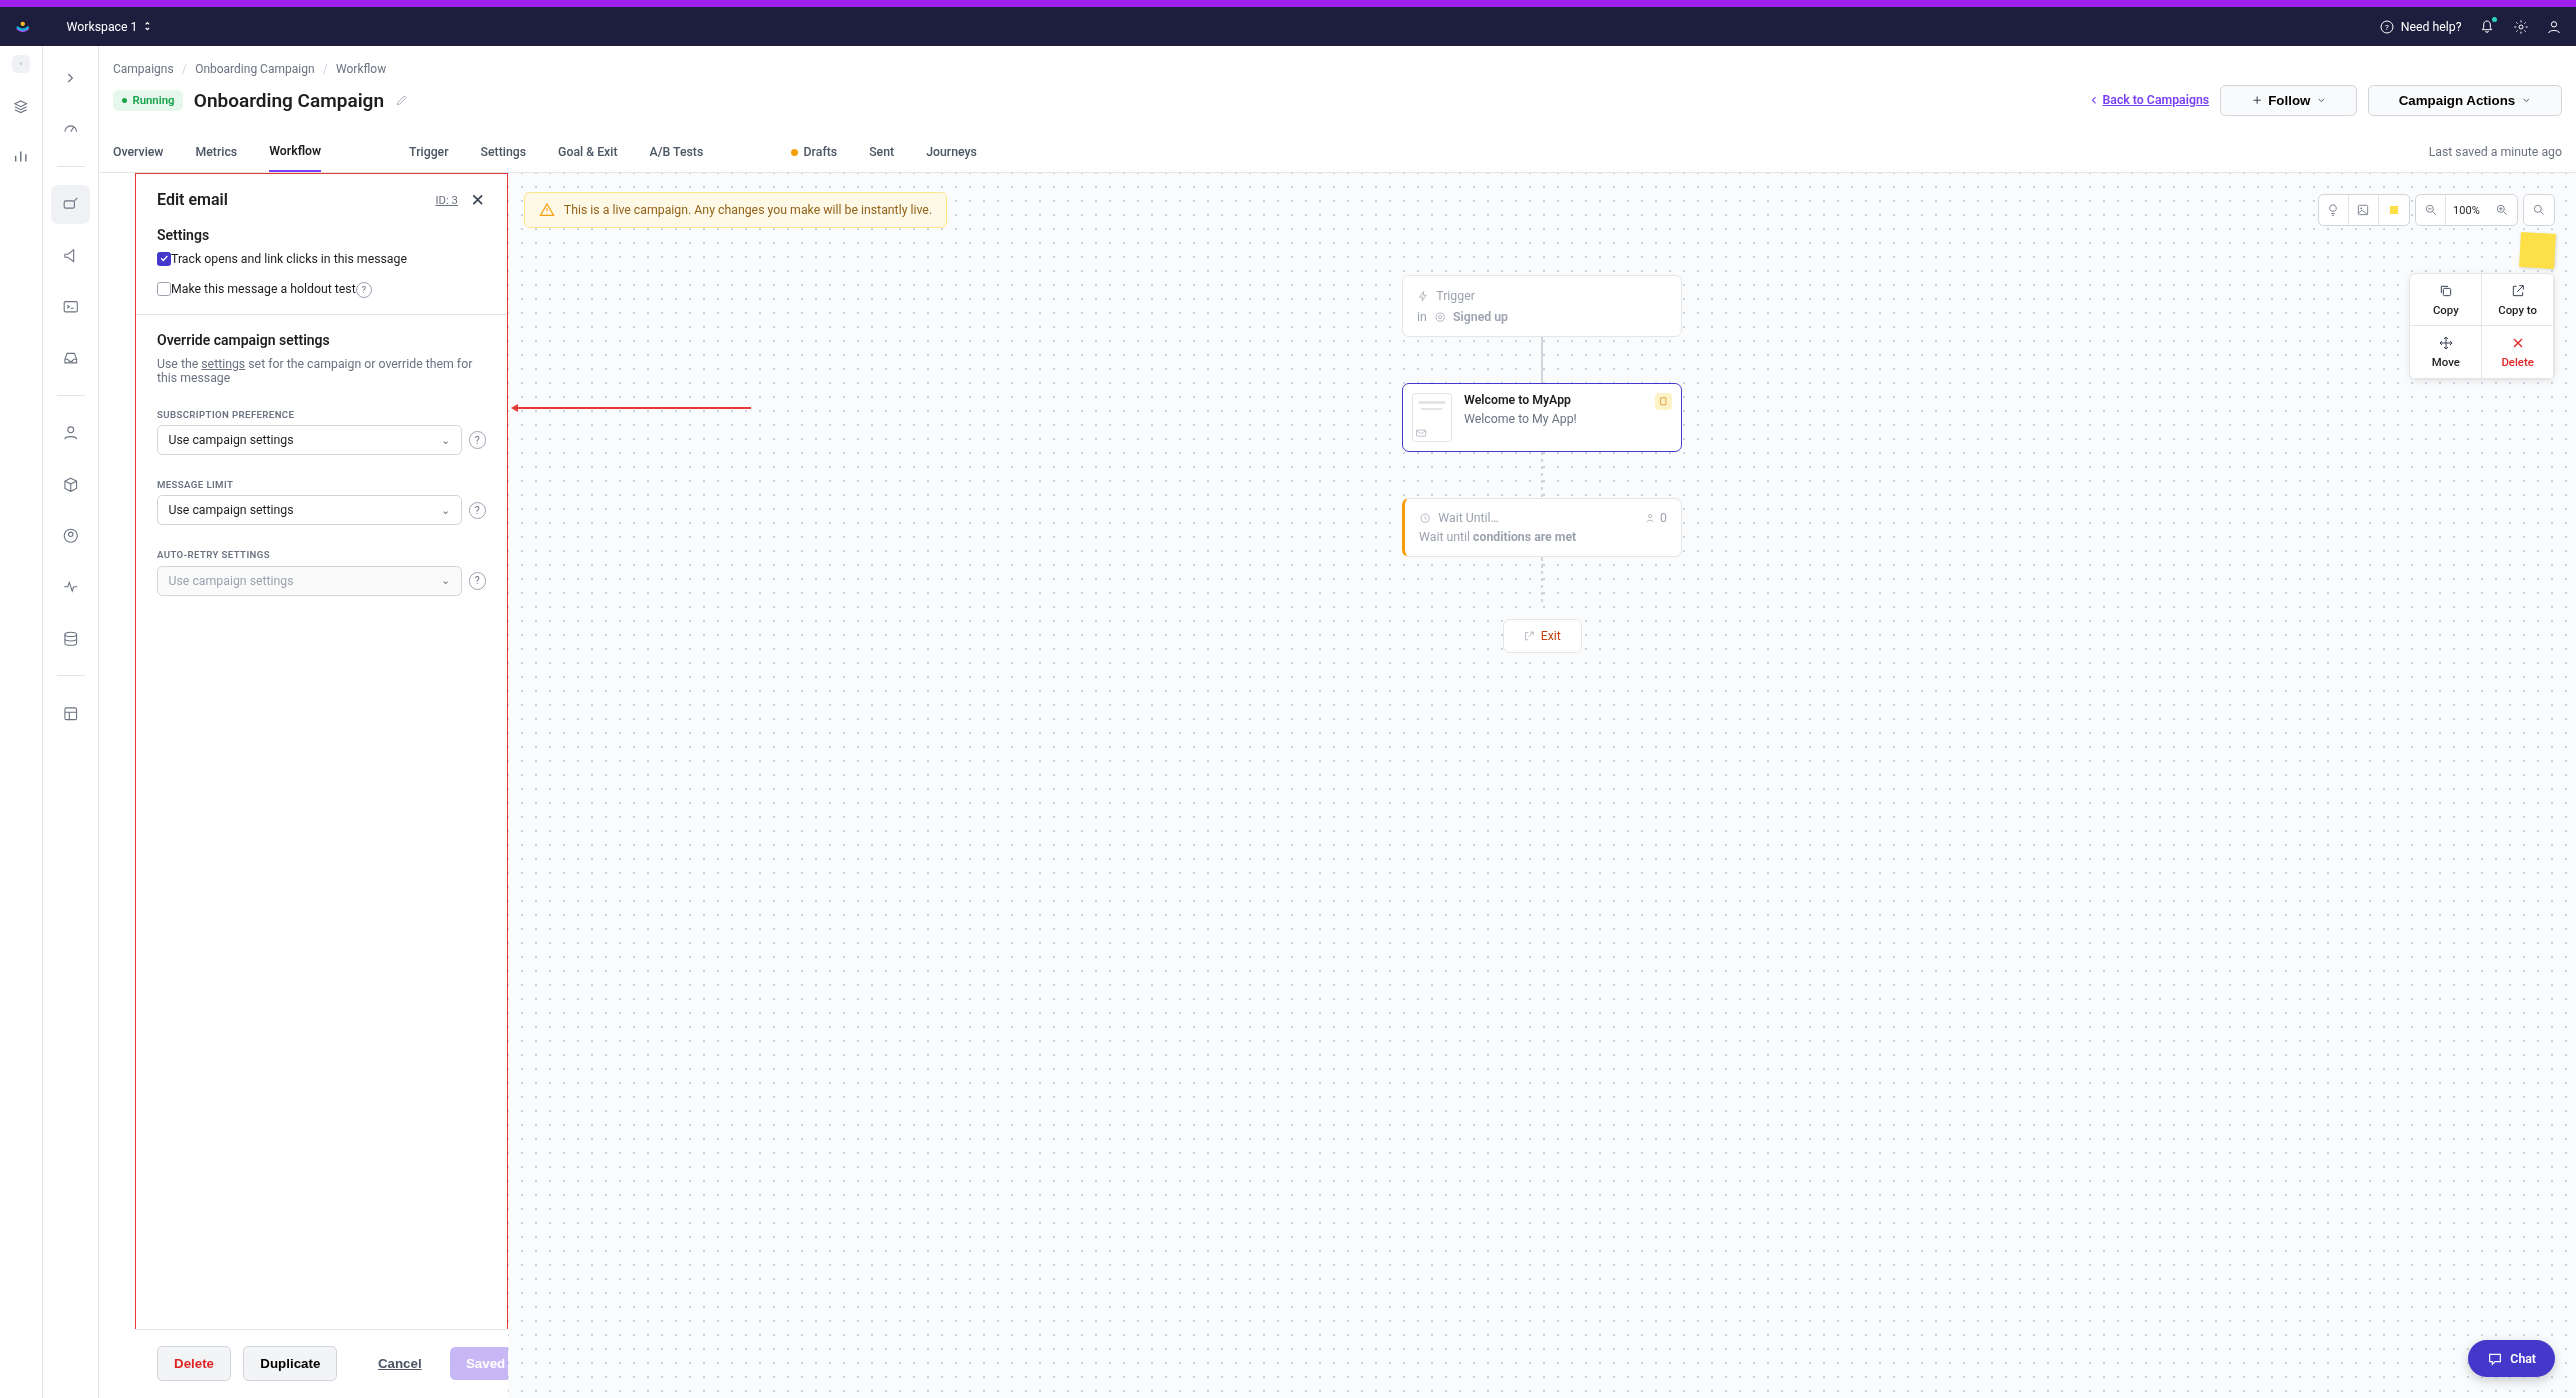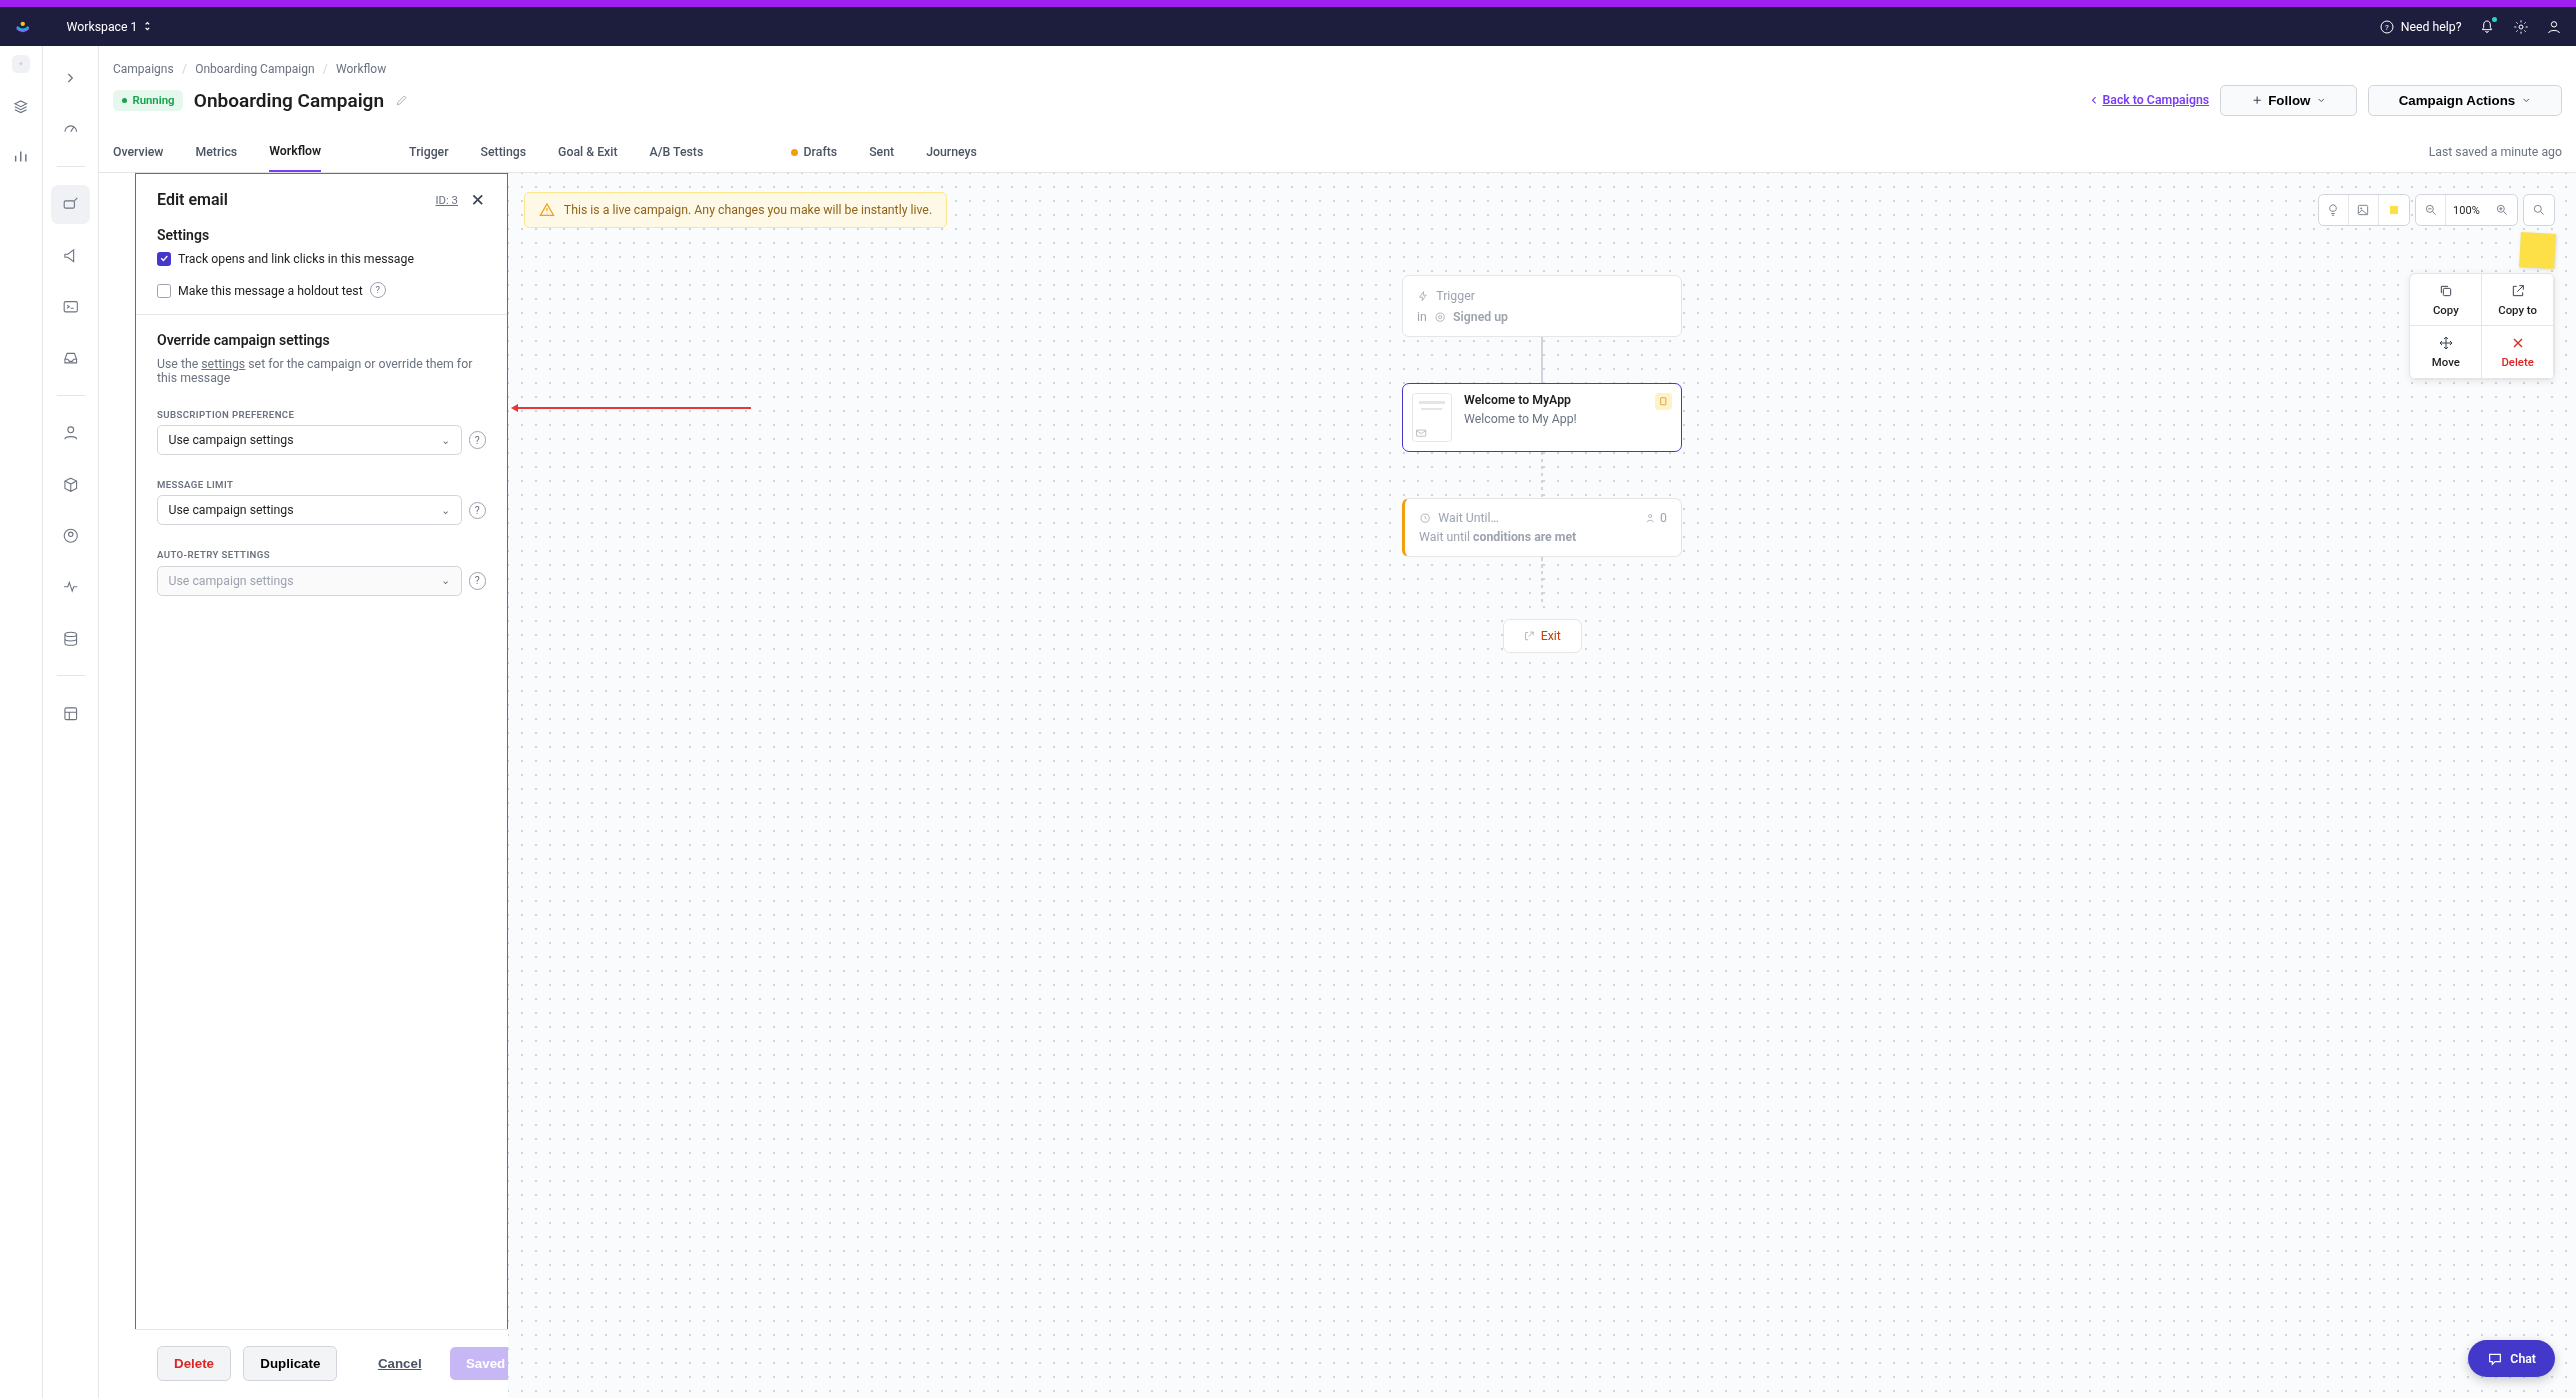--- a/index.html
+++ b/index.html
@@ -39,21 +39,21 @@
 .tabs .dot-orange::before { content:''; width:7px; height:7px; background:#f59e0b; border-radius:50%; display:inline-block; }
 .tabs .lastsaved { margin-left:auto; color:#6b7280; }
 .workspace-area { flex:1; position: relative; display:flex; overflow:hidden; }
 .side-panel { width: 373px; border-right: 0.9px solid #e5e5e5; display:flex; flex-direction:column; border: 1.8px solid #e53935; border-bottom:none;  }
 .panel-head { display:flex; align-items:center; padding: 16px 21px 14px 21px; }
 .panel-head h2 { font-size: 16px; font-weight: 600; }
 .panel-head .idlink { margin-left:auto; color:#6b7280; text-decoration: underline; font-size:11.4px; margin-right:10.5px; }
 .panel-head .close { width:17.5px; height:17.5px; color:#374151; }
 .panel-body { padding: 3.5px 21px 17.5px 21px; overflow-y:auto; flex:1;}
 .section-title { font-weight:600; font-size:14px; margin-bottom: 8.8px; }
-.checkbox-row { display:flex; align-items:flex-end; gap:7px; margin-bottom: 16px; }
+.checkbox-row { display:flex; align-items:flex-start; margin-bottom: 16px; }
 .checkbox-row .cb { width:14px; height:14px; border:0.9px solid #9ca3af; border-radius:2.6px; display:flex; align-items:center; justify-content:center; }
 .checkbox-row .cb.checked { background:#4338ca; border-color:#4338ca; color:#fff; }
 .checkbox-row .help { width:16px; height:16px; border:0.9px solid #9ca3af; border-radius:50%; display:flex; align-items:center; justify-content:center; font-size:9.6px; color:#6b7280; }
 .hr { height:0.9px; background:#e5e5e5; margin: 10.5px -21px 17.5px -21px; }
 .desc { color:#6b7280; margin-bottom: 12.3px; }
 .desc .link { text-decoration:underline; }
 .field-label { font-size:9.6px; letter-spacing:0.4px; color:#6b7280; font-weight:600; margin-bottom:5.3px; margin-top:24px; }
 .select-row { display:flex; align-items:center; gap:7px; }
 .select { flex:1; border:0.9px solid #d1d5db; border-radius:5.3px; padding: 7px 10.5px; display:flex; align-items:center; justify-content:space-between; background:#fff; }
 .select.disabled { color:#9ca3af; background:#fafafa; }

